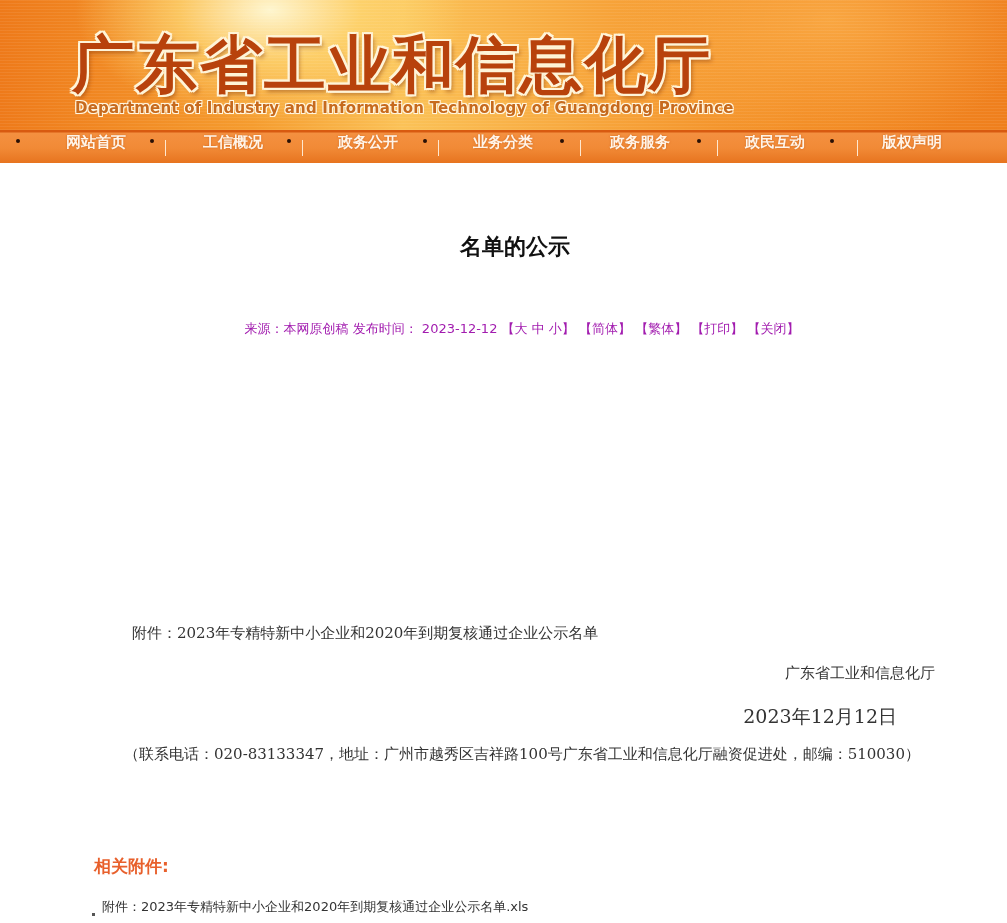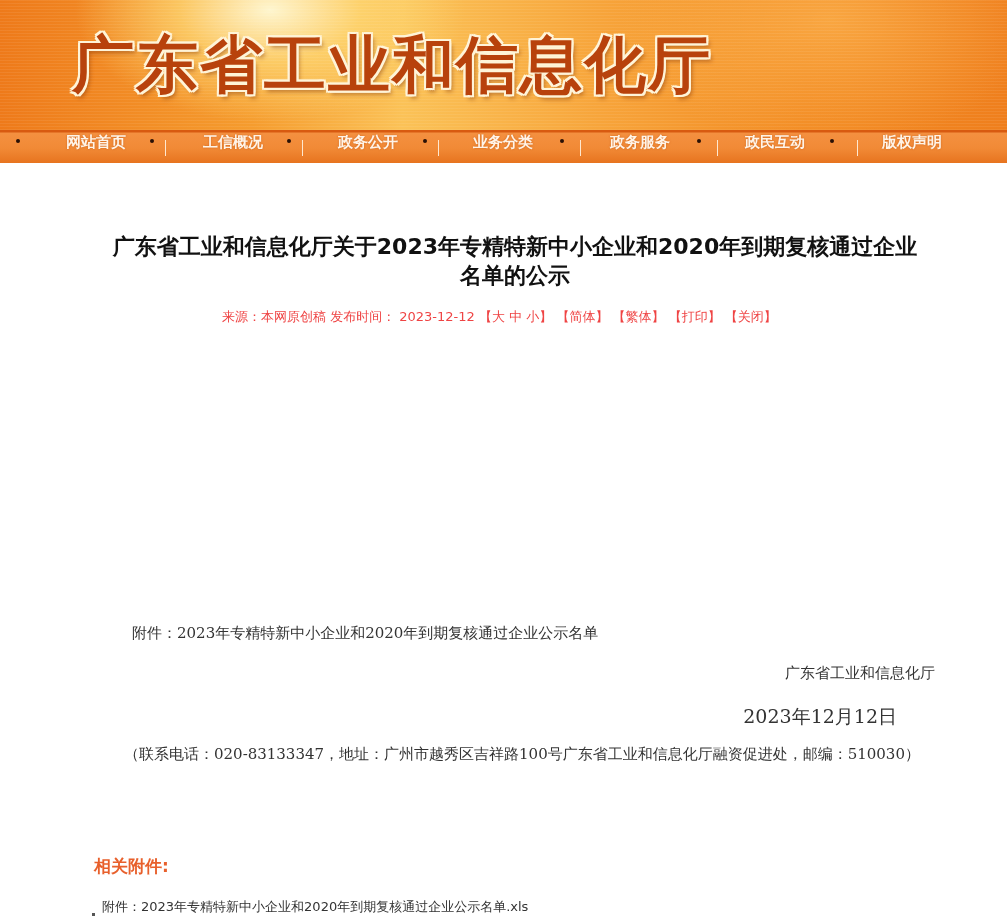--- a/index.html
+++ b/index.html
@@ -59,22 +59,22 @@
     position: absolute; top: 10px; width: 1px; height: 16px; background: #ffe8d0;
   }
 
   
   .article-title {
     position: absolute; left: 60px; top: 232px; width: 910px;
     text-align: center; font-size: 22px; font-weight: bold; color: #111;
     line-height: 29px;
   }
   .meta {
-    position: absolute; left: 222px; top: 308px; width: 600px;
-    font-size: 13px; color: #ef4444; white-space: nowrap;
+    position: absolute; left: 222px; top: 320px; width: 600px;
+    font-size: 13px; color: #a21caf; white-space: nowrap; text-align: center;
   }
   .meta span { margin-right: 0; }
   .meta .link { cursor: pointer; }
 
   .content {
     position: absolute; left: 94px; top: 368px; width: 846px;
     font-family: "DejaVu Serif", "Liberation Serif", serif;
     font-size: 15px; color: #333; line-height: 29.5px;
   }
   .content p { text-indent: 2em; text-align: justify; letter-spacing: 0.3px; }
@@ -107,20 +107,21 @@
     font-size: 13px; color: #333; display: flex; align-items: flex-end; white-space: nowrap;
   }
   .bullet { display: inline-block; width: 3px; height: 3px; background: #555; margin-right: 7px; }
   .related-link { cursor: pointer; color: #333; text-decoration: none; }
 </style>
 </head>
 <body>
 
 <div class="banner">
   <div class="banner-title">广东省工业和信息化厅</div>
+  <div class="banner-subtitle">Department of Industry and Information Technology of Guangdong Province</div>
 </div>
 
 <div class="nav">
   <span class="nav-dot" style="left:16px"></span>
 
   <a class="nav-item" style="left:66px">网站首页</a>
   <span class="nav-dot" style="left:150px"></span>
   <span class="nav-sep" style="left:165px"></span>
 
   <a class="nav-item" style="left:203px">工信概况</a>
@@ -140,21 +141,20 @@
   <span class="nav-sep" style="left:717px"></span>
 
   <a class="nav-item" style="left:745px">政民互动</a>
   <span class="nav-dot" style="left:830px"></span>
   <span class="nav-sep" style="left:857px"></span>
 
   <a class="nav-item" style="left:882px">版权声明</a>
 </div>
 
 <div class="article-title">
-  <div>广东省工业和信息化厅关于2023年专精特新中小企业和2020年到期复核通过企业</div>
   <div>名单的公示</div>
 </div>
 
 <div class="meta">
   <span>来源：</span><span>本网原创稿</span>
   <span>发布时间：</span>
   <span>2023-12-12</span>
   <span>【</span><span class="link">大</span>
   <span class="link">中</span>
   <span class="link">小</span><span>】</span>

